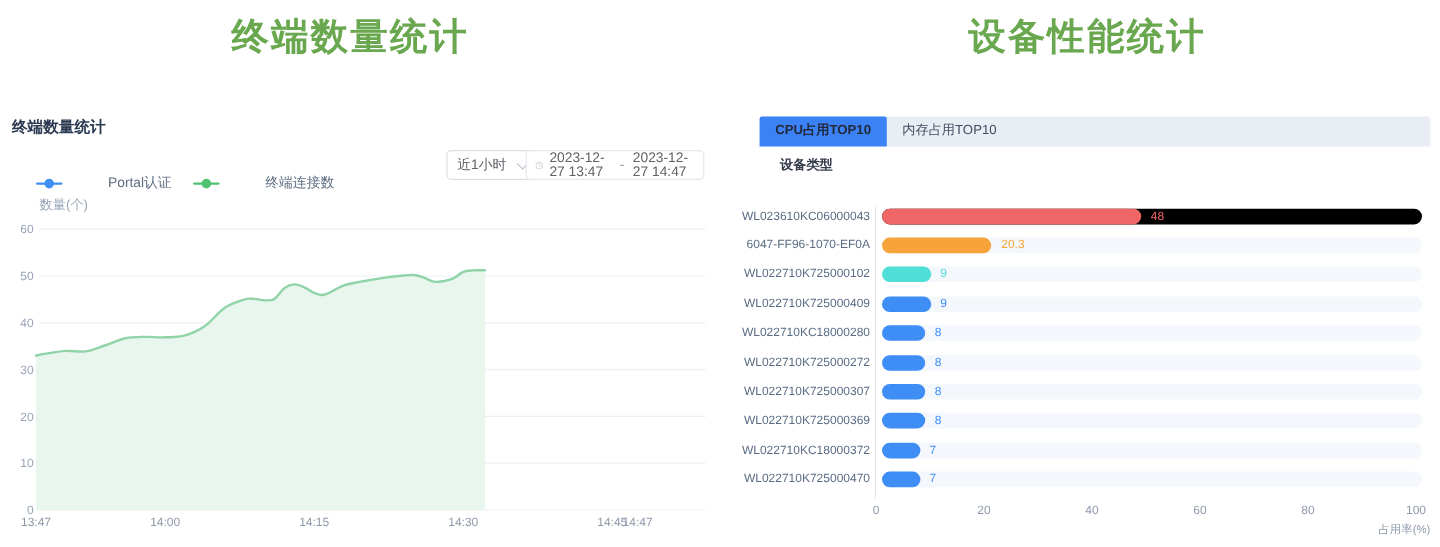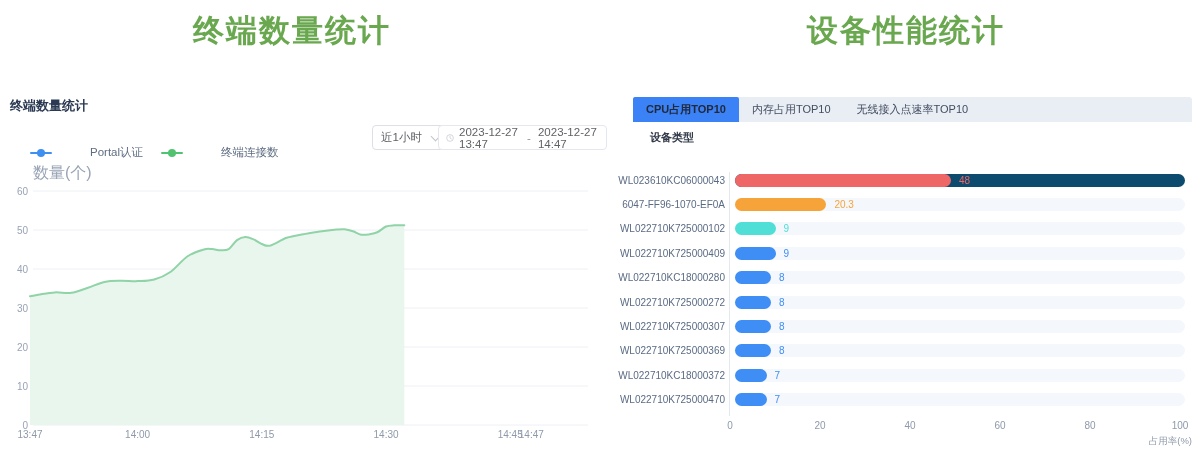--- a/index.html
+++ b/index.html
@@ -9,31 +9,31 @@
   #left-title{left:0;width:584px;}
   #right-title{left:616px;width:580px;}
 
   
   .panel-title{position:absolute;left:10px;top:97px;font-size:13px;font-weight:bold;color:#2b3952;}
   .select{display:flex;align-items:center;background:#fff;border:1px solid #dcdfe6;border-radius:4px;
           box-sizing:border-box;padding:0 8px;font-size:11.5px;color:#606266;}
   .chev{width:6px;height:6px;border-right:1.3px solid #c0c4cc;border-bottom:1.3px solid #c0c4cc;
         transform:rotate(45deg);margin-left:auto;margin-top:-3px;flex:none;}
   #time-select{position:absolute;left:372px;top:125px;width:76px;height:25px;}
-  .datepicker{position:absolute;left:438px;top:125px;width:169px;height:25px;box-sizing:border-box;
+  .datepicker{position:absolute;left:438px;top:125px;width:149px;height:25px;box-sizing:border-box;
               border:1px solid #e4e7ed;border-radius:4px;background:#fff;display:flex;align-items:center;
               padding:0 7px;font-size:11.5px;color:#606266;gap:5px;}
   .datepicker .sep{color:#909399;padding:0 2px;}
   .legend{position:absolute;left:30px;top:145px;display:flex;align-items:center;gap:18px;}
   .legend-item{display:flex;align-items:center;cursor:pointer;gap:32px;}
   .legend-marker{position:relative;width:22px;height:8px;flex:none;}
   .legend-marker .ln{position:absolute;left:0;top:3px;width:22px;height:2px;border-radius:1px;}
   .legend-marker .dt{position:absolute;left:7px;top:0;width:8px;height:8px;border-radius:50%;}
   .legend-label{margin-left:6px;font-size:11.5px;color:#5e6d82;}
-  .yname{position:absolute;left:33px;top:163px;font-size:16px;color:#98a3b5;}
+  .yname{position:absolute;left:33px;top:163px;font-size:11px;color:#98a3b5;}
   #line-chart{position:absolute;left:0;top:180px;}
 
   
   .tabbar{position:absolute;left:633px;top:97px;width:559px;height:25px;background:#e9edf4;
           border-radius:3px 3px 0 0;display:flex;font-size:11px;}
   .tab{line-height:25px;padding:0 13px;color:#434e60;cursor:pointer;white-space:nowrap;}
   .tab.active{background:#3b82f6;color:#22293a;font-weight:bold;border-radius:2px 2px 0 0;}
   .filter-row{position:absolute;left:650px;top:130px;display:flex;align-items:center;gap:10px;}
   .flabel{font-size:11px;font-weight:600;color:#333a4a;}
   #device-select{width:101px;height:22px;font-size:10.5px;}
@@ -116,33 +116,32 @@
       <text x="518.8" y="258" text-anchor="start" font-size="10" fill="#8e99ab">14:47</text>
       <path d="M30.0,116.3C31.4,116.0,34.1,115.4,38.3,114.7C42.4,114.1,49.3,112.7,54.8,112.4C60.4,112.1,65.9,113.6,71.4,112.8C76.9,112.0,82.4,109.5,88.0,107.7C93.5,105.9,99.0,103.0,104.5,101.9C110.0,100.7,115.6,100.8,121.1,100.7C126.6,100.6,132.1,101.3,137.6,101.1C143.2,100.9,148.7,101.1,154.2,99.5C159.7,98.0,165.2,95.6,170.8,91.7C176.3,87.9,181.8,80.2,187.3,76.5C192.8,72.8,199.7,70.7,203.9,69.5C208.0,68.3,209.4,69.0,212.2,69.1C214.9,69.2,217.7,70.3,220.4,70.3C223.2,70.3,226.0,70.8,228.7,69.1C231.5,67.4,234.2,62.2,237.0,60.1C239.8,58.1,242.5,57.1,245.3,57.0C248.0,56.9,250.8,58.2,253.6,59.4C256.3,60.5,259.1,63.0,261.8,64.0C264.6,65.1,266.0,66.6,270.1,65.6C274.3,64.6,281.2,59.7,286.7,57.8C292.2,55.9,297.7,55.3,303.2,54.3C308.8,53.3,314.3,52.3,319.8,51.6C325.3,50.8,332.2,50.0,336.4,49.6C340.5,49.2,341.9,49.0,344.6,49.2C347.4,49.5,350.2,50.3,352.9,51.2C355.7,52.1,358.4,54.2,361.2,54.7C364.0,55.2,366.7,54.7,369.5,54.3C372.2,53.8,375.0,53.3,377.8,52.0C380.5,50.7,383.3,47.6,386.0,46.5C388.8,45.4,391.3,45.5,394.3,45.3C397.4,45.1,402.6,45.3,404.3,45.3L404.3,245L30.0,245Z" fill="#e9f6ee" stroke="none"></path>
       <path d="M30.0,116.3C31.4,116.0,34.1,115.4,38.3,114.7C42.4,114.1,49.3,112.7,54.8,112.4C60.4,112.1,65.9,113.6,71.4,112.8C76.9,112.0,82.4,109.5,88.0,107.7C93.5,105.9,99.0,103.0,104.5,101.9C110.0,100.7,115.6,100.8,121.1,100.7C126.6,100.6,132.1,101.3,137.6,101.1C143.2,100.9,148.7,101.1,154.2,99.5C159.7,98.0,165.2,95.6,170.8,91.7C176.3,87.9,181.8,80.2,187.3,76.5C192.8,72.8,199.7,70.7,203.9,69.5C208.0,68.3,209.4,69.0,212.2,69.1C214.9,69.2,217.7,70.3,220.4,70.3C223.2,70.3,226.0,70.8,228.7,69.1C231.5,67.4,234.2,62.2,237.0,60.1C239.8,58.1,242.5,57.1,245.3,57.0C248.0,56.9,250.8,58.2,253.6,59.4C256.3,60.5,259.1,63.0,261.8,64.0C264.6,65.1,266.0,66.6,270.1,65.6C274.3,64.6,281.2,59.7,286.7,57.8C292.2,55.9,297.7,55.3,303.2,54.3C308.8,53.3,314.3,52.3,319.8,51.6C325.3,50.8,332.2,50.0,336.4,49.6C340.5,49.2,341.9,49.0,344.6,49.2C347.4,49.5,350.2,50.3,352.9,51.2C355.7,52.1,358.4,54.2,361.2,54.7C364.0,55.2,366.7,54.7,369.5,54.3C372.2,53.8,375.0,53.3,377.8,52.0C380.5,50.7,383.3,47.6,386.0,46.5C388.8,45.4,391.3,45.5,394.3,45.3C397.4,45.1,402.6,45.3,404.3,45.3" fill="none" stroke="#8fd3a7" stroke-width="2" stroke-linecap="round"></path>
     </svg>
 
   <h1 class="big-title" id="right-title" style="color: rgb(106, 168, 79);">设备性能统计</h1>
 
   <div class="tabbar" id="tabbar">
       <div class="tab active">CPU占用TOP10</div>
       <div class="tab">内存占用TOP10</div>
-      <div class="tab">无线接入点速率TOP10</div>
     </div>
 
   <div class="filter-row">
     <span class="flabel">设备类型</span>
   </div>
 
   <div class="barchart">
     <div class="axis-line"></div>
     <div id="bar-rows">
         <div class="bar-row">
           <div class="bar-label">WL023610KC06000043</div>
-          <div class="bar-track" style="background:#0c4a6e">
+          <div class="bar-track" style="background:#000000">
             <div class="bar-fill" style="width:216.0px;background:#ee6666"></div>
             <div class="bar-value" style="left:224.0px;color:#ee6666">48</div>
           </div>
         </div>
         <div class="bar-row">
           <div class="bar-label">6047-FF96-1070-EF0A</div>
           <div class="bar-track" style="background:#f4f7fb">
             <div class="bar-fill" style="width:91.4px;background:#f6a43a"></div>
             <div class="bar-value" style="left:99.4px;color:#f6a43a">20.3</div>
           </div>

